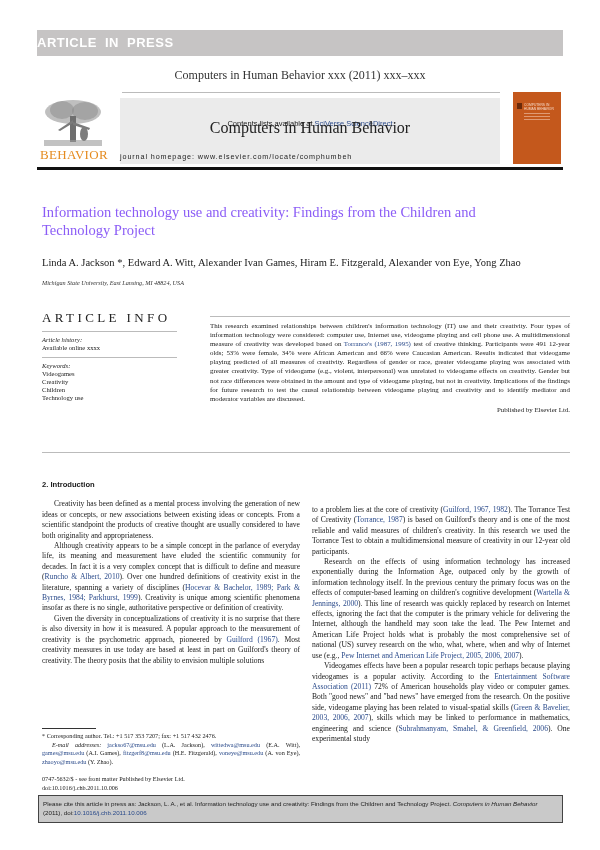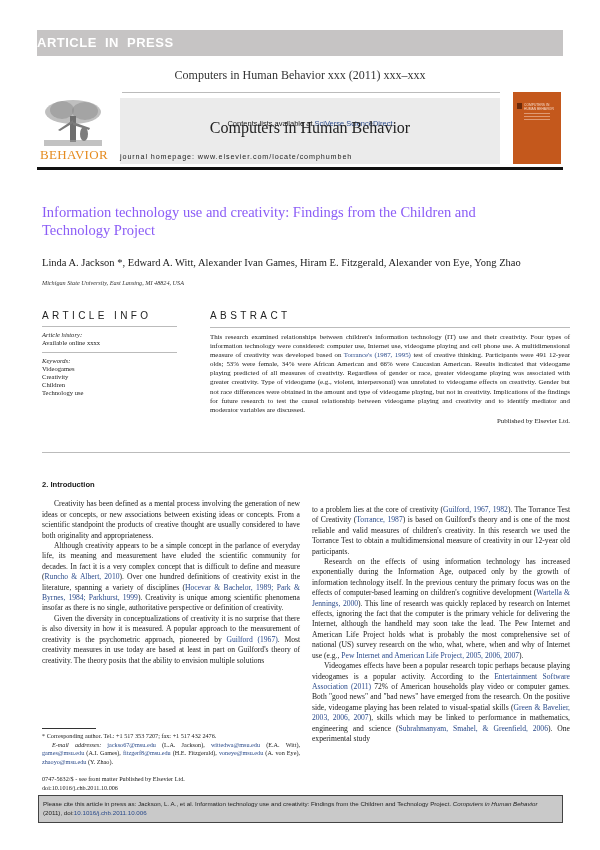--- a/index.html
+++ b/index.html
@@ -58,21 +58,21 @@
   }
   .authors {
     position: absolute; left: 42px; top: 248px; width: 520px;
     font-size: 10.5px; line-height: 13px; margin-top: 8px;
   }
   .affiliation {
     position: absolute; left: 42px; top: 279px; font-size: 6.2px; font-style: italic; color: #333;
   }
 
   .section-head {
-    font-family: Liberation Sans, sans-serif; font-size: 10px; letter-spacing: 3.4px; color: #222;
+    font-family: Liberation Serif, serif; font-size: 13px; letter-spacing: 3.4px; color: #222;
   }
   .info-col { position: absolute; left: 42px; top: 310px; width: 155px; }
   .info-rule { height: 1px; background: #bbb; width: 135px; margin: 5px 0 4px 0; }
   .info-label { font-size: 6.6px; font-style: italic; color: #222; line-height: 8px; }
   .info-text { font-size: 6.6px; line-height: 8px; color: #222; }
   .abstract-col { position: absolute; left: 210px; top: 310px; width: 360px; }
   .abstract-rule { height: 1px; background: #bbb; width: 360px; margin: 6px 0 4px 0; }
   .abstract-text { font-size: 6.9px; line-height: 9.1px; text-align: justify; color: #1a1a1a; }
   .publisher-line { text-align: right; font-size: 6.9px; margin-top: 3px; }
   .bottom-rule { position: absolute; left: 42px; top: 452px; width: 528px; height: 1px; background: #bbb; }
@@ -148,21 +148,20 @@
   <div class="info-text">Available online xxxx</div>
   <div class="info-rule"></div>
   <div class="info-label">Keywords:</div>
   <div class="info-text">Videogames</div>
   <div class="info-text">Creativity</div>
   <div class="info-text">Children</div>
   <div class="info-text">Technology use</div>
 </div>
 
 <div class="abstract-col">
-  <div class="section-head">ABSTRACT</div>
   <div class="abstract-rule"></div>
   <p class="abstract-text"><span>This research examined relationships between children's information technology (IT) use and their creativity. Four types of information technology were considered: computer use, Internet use, videogame playing and cell phone use. A multidimensional measure of creativity was developed based on </span><span class="link">Torrance's (1987, 1995)</span><span> test of creative thinking. Participants were 491 12-year olds; 53% were female, 34% were African American and 66% were Caucasian American. Results indicated that videogame playing predicted of all measures of creativity. Regardless of gender or race, greater videogame playing was associated with greater creativity. Type of videogame (e.g., violent, interpersonal) was unrelated to videogame effects on creativity. Gender but not race differences were obtained in the amount and type of videogame playing, but not in creativity. Implications of the findings for future research to test the causal relationship between videogame playing and creativity and to identify mediator and moderator variables are discussed.</span></p>
   <div class="publisher-line">Published by Elsevier Ltd.</div>
 </div>
 <div class="bottom-rule"></div>
 
 <div class="col col-left">
   <div class="intro-head">2. Introduction</div>
   <p class="para">Creativity has been defined as a mental process involving the generation of new ideas or concepts, or new associations between existing ideas or concepts. From a scientific standpoint the products of creative thought are usually considered to have both originality and appropriateness.</p>
   <p class="para"><span>Although creativity appears to be a simple concept in the parlance of everyday life, its meaning and measurement have eluded the scientific community for decades. In fact it is a very complex concept that is difficult to define and measure (</span><span class="link">Runcho &amp; Albert, 2010</span><span>). Over one hundred definitions of creativity exist in the literature, spanning a variety of disciplines (</span><span class="link">Hocevar &amp; Bachelor, 1989; Park &amp; Byrnes, 1984; Parkhurst, 1999</span><span>). Creativity is unique among scientific phenomena insofar as there is no single, authoritative perspective or definition of creativity.</span></p>

